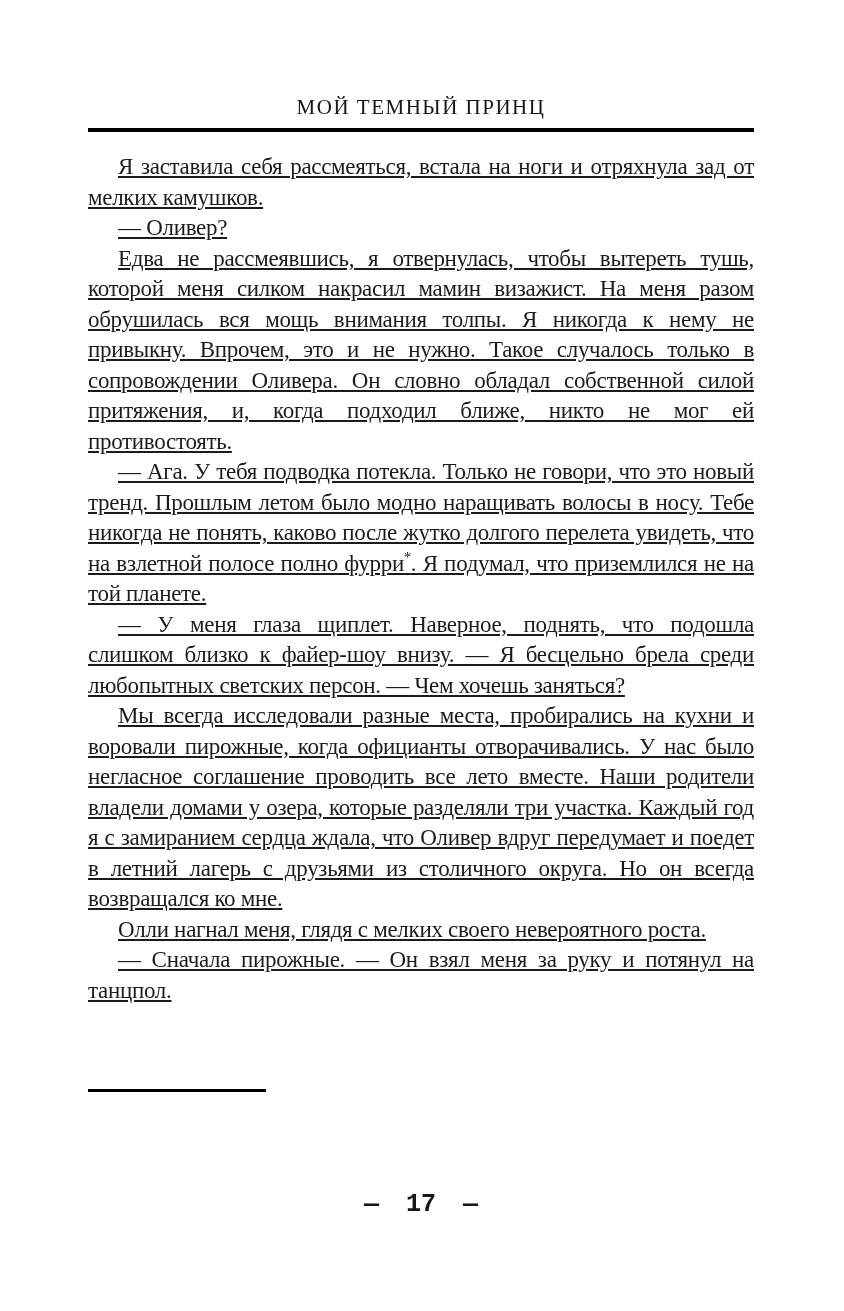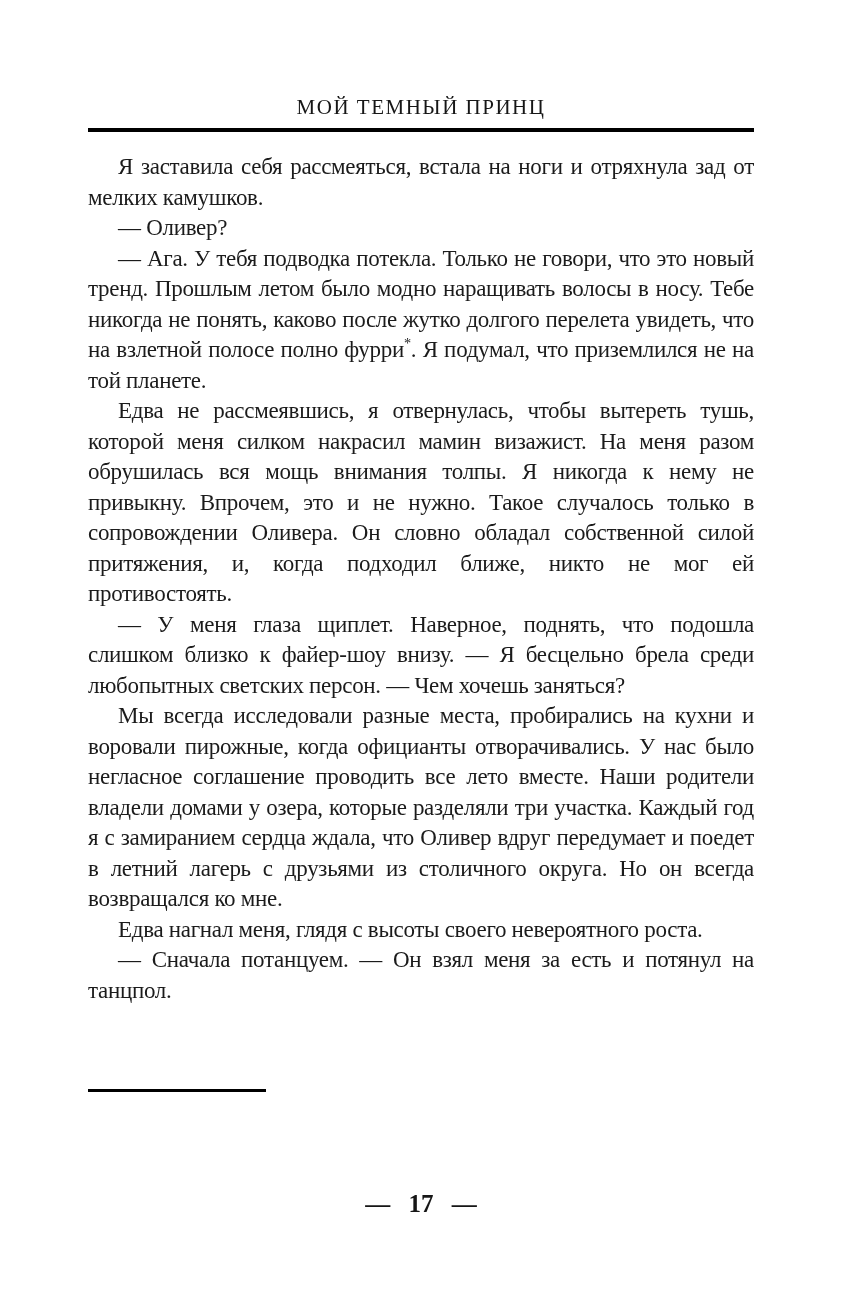--- a/index.html
+++ b/index.html
@@ -43,20 +43,21 @@
     max-height: 928px;
     overflow: hidden;
     font-size: 23px;
     line-height: 30.5px;
     letter-spacing: -0.3px;
     text-align: justify;
   }
   .para {
     margin: 0;
     text-indent: 30px;
+    text-decoration: underline;
   }
   sup.fn-ref {
     font-size: 0.62em;
     line-height: 0;
     vertical-align: super;
   }
   .footnote-section {
     position: absolute;
     top: 1089px;
     left: 88px;
@@ -84,40 +85,41 @@
   .page-number {
     position: absolute;
     top: 1190px;
     left: 88px;
     width: 666px;
     text-align: center;
     font-size: 25px;
     font-weight: 700;
     word-spacing: 12px;
     color: #161616;
+    font-family: Liberation Mono, monospace;
   }
 </style>
 </head>
 <body>
 
 <div class="page">
 
   <div class="running-head">МОЙ ТЕМНЫЙ ПРИНЦ</div>
 
   <div class="head-rule"></div>
 
   <div class="body-text">
     <p class="para">Я заставила себя рассмеяться, встала на ноги и отряхнула зад от мелких камушков.</p>
     <p class="para">— Оливер?</p>
+    <p class="para">Едва не рассмеявшись, я отвернулась, чтобы вытереть тушь, которой меня силком накрасил мамин визажист. На меня разом обрушилась вся мощь внимания толпы. Я никогда к нему не привыкну. Впрочем, это и не нужно. Такое случалось только в сопровождении Оливера. Он словно обладал собственной силой притяжения, и, когда подходил ближе, никто не мог ей противостоять.</p>
     <p class="para">— Ага. У тебя подводка потекла. Только не говори, что это новый тренд. Прошлым летом было модно наращивать волосы в носу. Тебе никогда не понять, каково после жутко долгого перелета увидеть, что на взлетной полосе полно фурри<sup class="fn-ref">*</sup>. Я подумал, что приземлился не на той планете.</p>
-    <p class="para">Едва не рассмеявшись, я отвернулась, чтобы вытереть тушь, которой меня силком накрасил мамин визажист. На меня разом обрушилась вся мощь внимания толпы. Я никогда к нему не привыкну. Впрочем, это и не нужно. Такое случалось только в сопровождении Оливера. Он словно обладал собственной силой притяжения, и, когда подходил ближе, никто не мог ей противостоять.</p>
     <p class="para">— У меня глаза щиплет. Наверное, поднять, что подошла слишком близко к файер-шоу внизу. — Я бесцельно брела среди любопытных светских персон. — Чем хочешь заняться?</p>
     <p class="para">Мы всегда исследовали разные места, пробирались на кухни и воровали пирожные, когда официанты отворачивались. У нас было негласное соглашение проводить все лето вместе. Наши родители владели домами у озера, которые разделяли три участка. Каждый год я с замиранием сердца ждала, что Оливер вдруг передумает и поедет в летний лагерь с друзьями из столичного округа. Но он всегда возвращался ко мне.</p>
-    <p class="para">Едва нагнал меня, глядя с высоты своего невероятного роста.</p>
-    <p class="para">— Сначала потанцуем. — Он взял меня за есть и потянул на танцпол.</p>
+    <p class="para">Олли нагнал меня, глядя с мелких своего невероятного роста.</p>
+    <p class="para">— Сначала пирожные. — Он взял меня за руку и потянул на танцпол.</p>
   </div>
 
   <div class="footnote-section">
     <div class="footnote-rule"></div>
   </div>
 
   <div class="page-number">— 17 —</div>
 
 </div>
 

